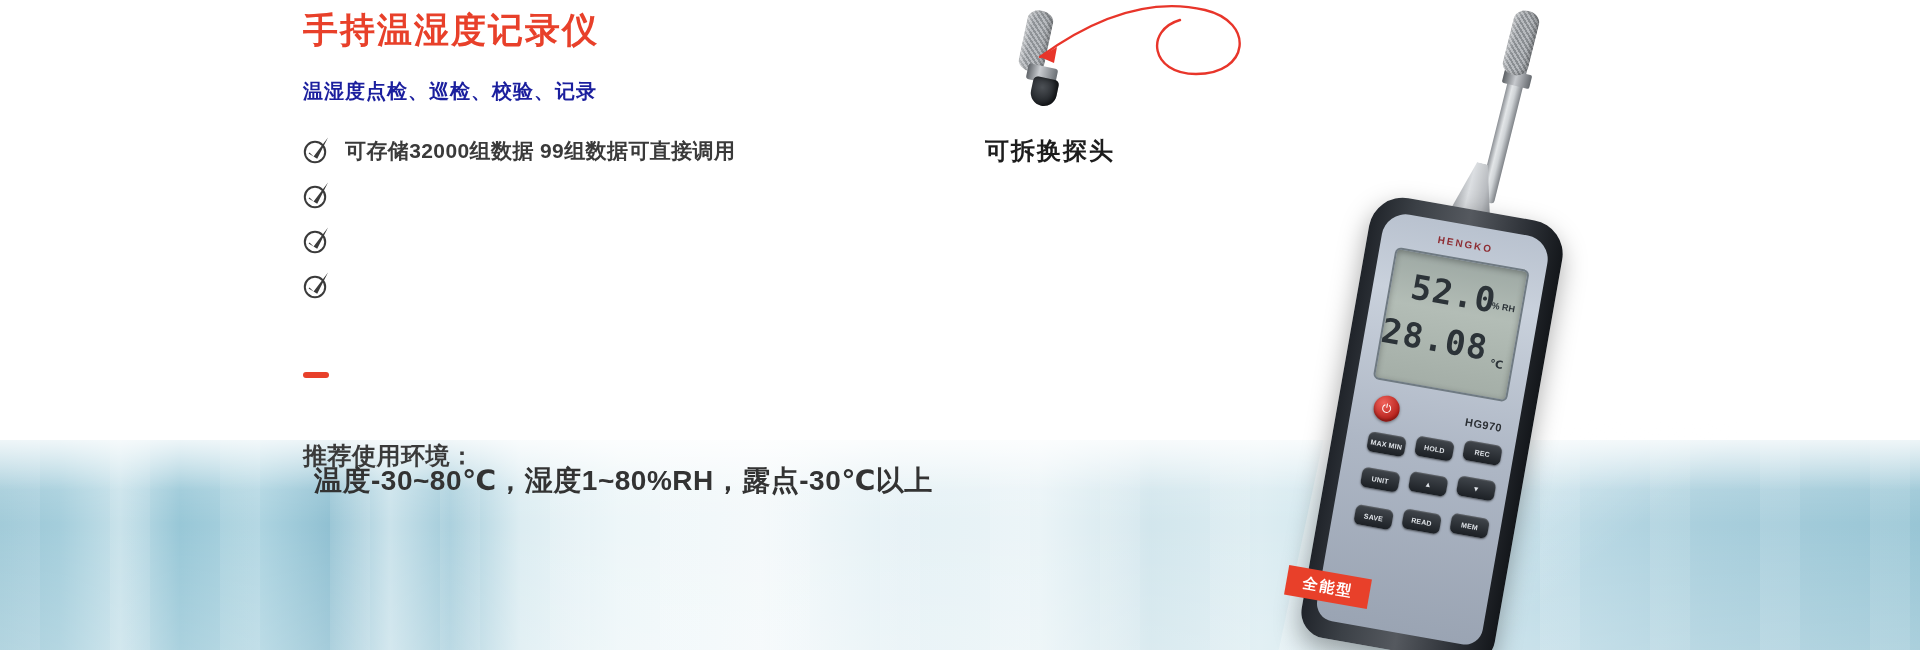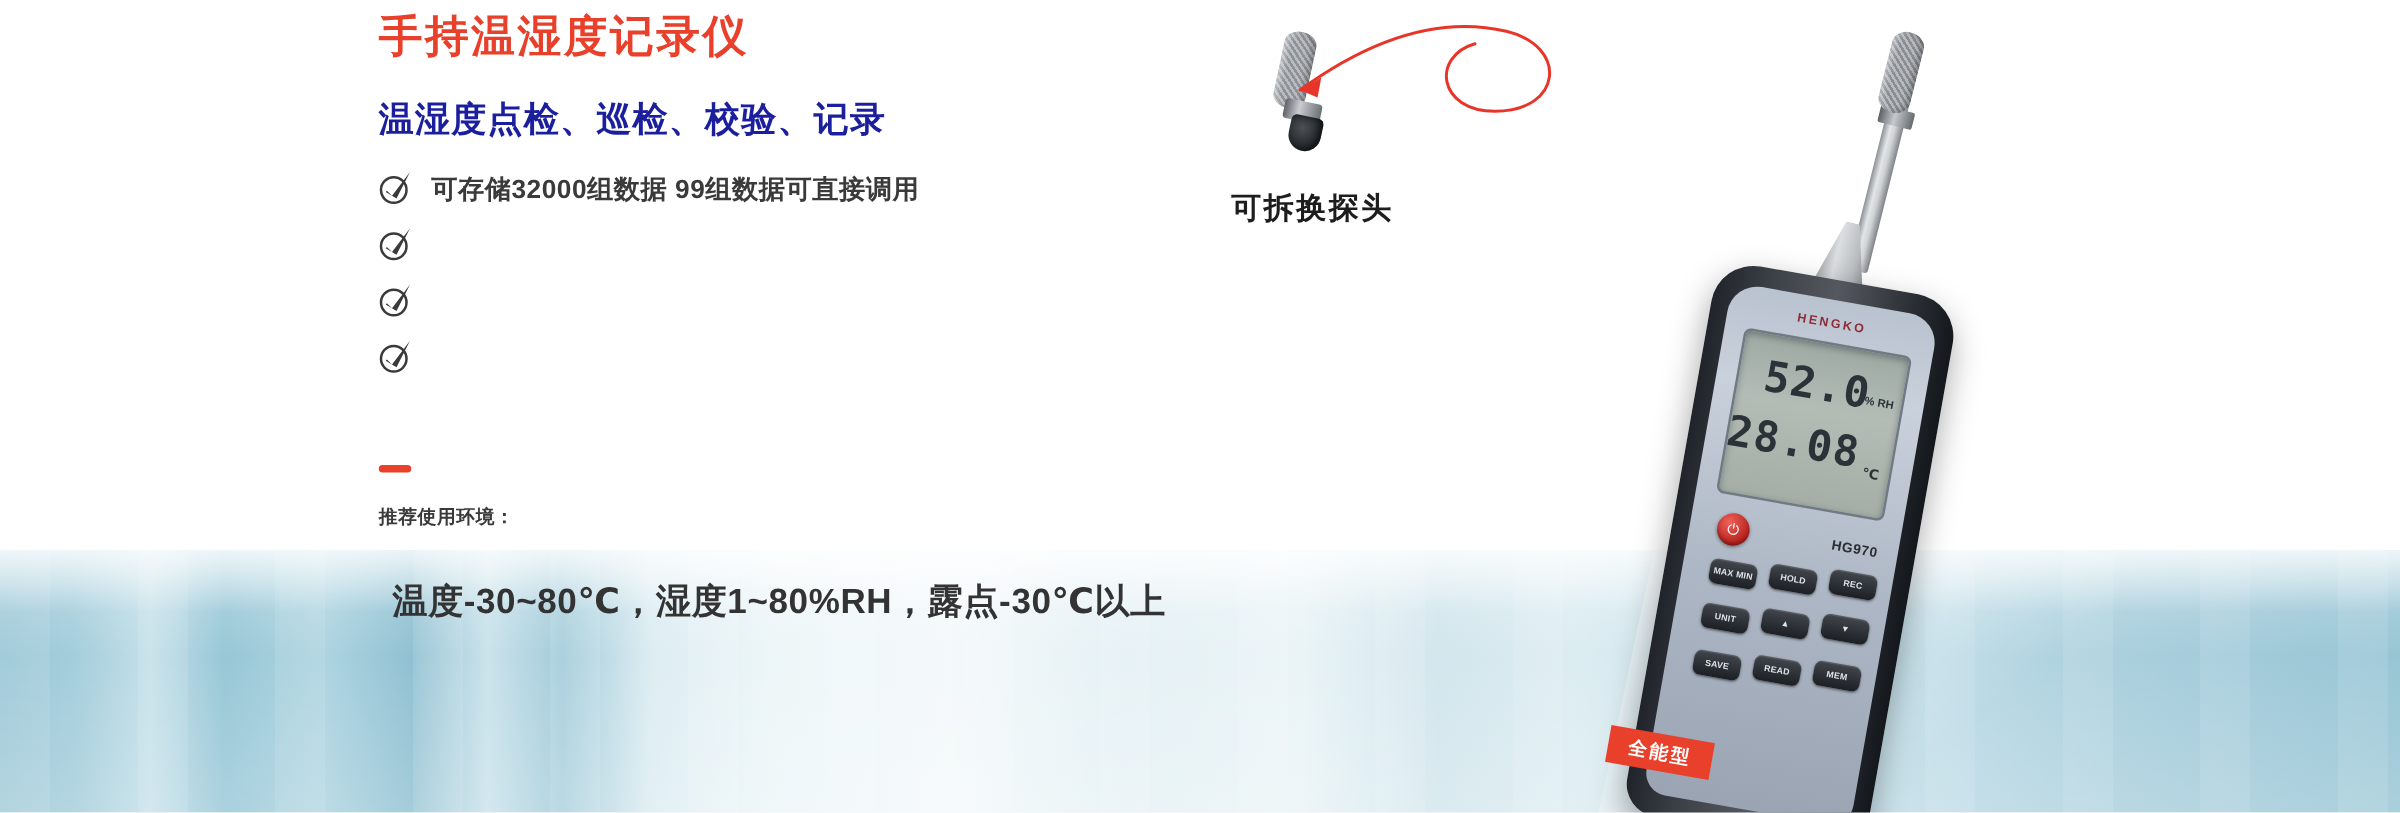--- a/index.html
+++ b/index.html
@@ -57,21 +57,21 @@
   .copy { position:absolute; left:0; top:0; width:960px; height:650px; }
 
   .title {
     position:absolute; left:303px; top:11px;
     font-size:35px; line-height:1.1; font-weight:bold;
     color:#e8402a; letter-spacing:2px;
     white-space:nowrap;
   }
   .subtitle {
     position:absolute; left:303px; top:80px;
-    font-size:28px; line-height:1.15; font-weight:bold;
+    font-size:20px; line-height:1.15; font-weight:bold;
     color:#1b1f9e; letter-spacing:1px;
     white-space:nowrap;
   }
 
   .bullets { position:absolute; left:303px; top:133px; }
   .bullet {
     display:flex; align-items:center;
     height:36px; margin-bottom:9px;
   }
   .bullet .ic {
@@ -82,32 +82,32 @@
   .bullet .tx {
     font-size:21px; font-weight:bold; color:#3a3a3a;
     white-space:nowrap; letter-spacing:.4px;
   }
 
   .red-dash {
     position:absolute; left:303px; top:372px;
     width:26px; height:6px; border-radius:3px; background:#e8402a;
   }
   .env-label {
-    position:absolute; left:303px; top:404px;
-    font-size:15px; font-weight:bold; color:#3a3a3a; letter-spacing:.5px;
+    position:absolute; left:303px; top:440px;
+    font-size:24px; font-weight:bold; color:#3a3a3a; letter-spacing:.5px;
     white-space:nowrap;
   }
   .env-value {
     position:absolute; left:314px; top:462px;
     font-size:28px; font-weight:bold; color:#333; letter-spacing:.5px;
     white-space:nowrap;
   }
 
   
-  .product { position:absolute; left:960px; top:17px; width:960px; height:498px; }
+  .product { position:absolute; left:960px; top:2px; width:960px; height:498px; }
 
   .probe-caption{
     position:absolute; left:25px; top:133px;
     font-size:24px; font-weight:bold; color:#1d1d1d; letter-spacing:2px;
     white-space:nowrap;
   }
 
   
   .probe-det{ position:absolute; left:45px; top:8px; width:70px; height:110px; }
   .probe-mesh{

